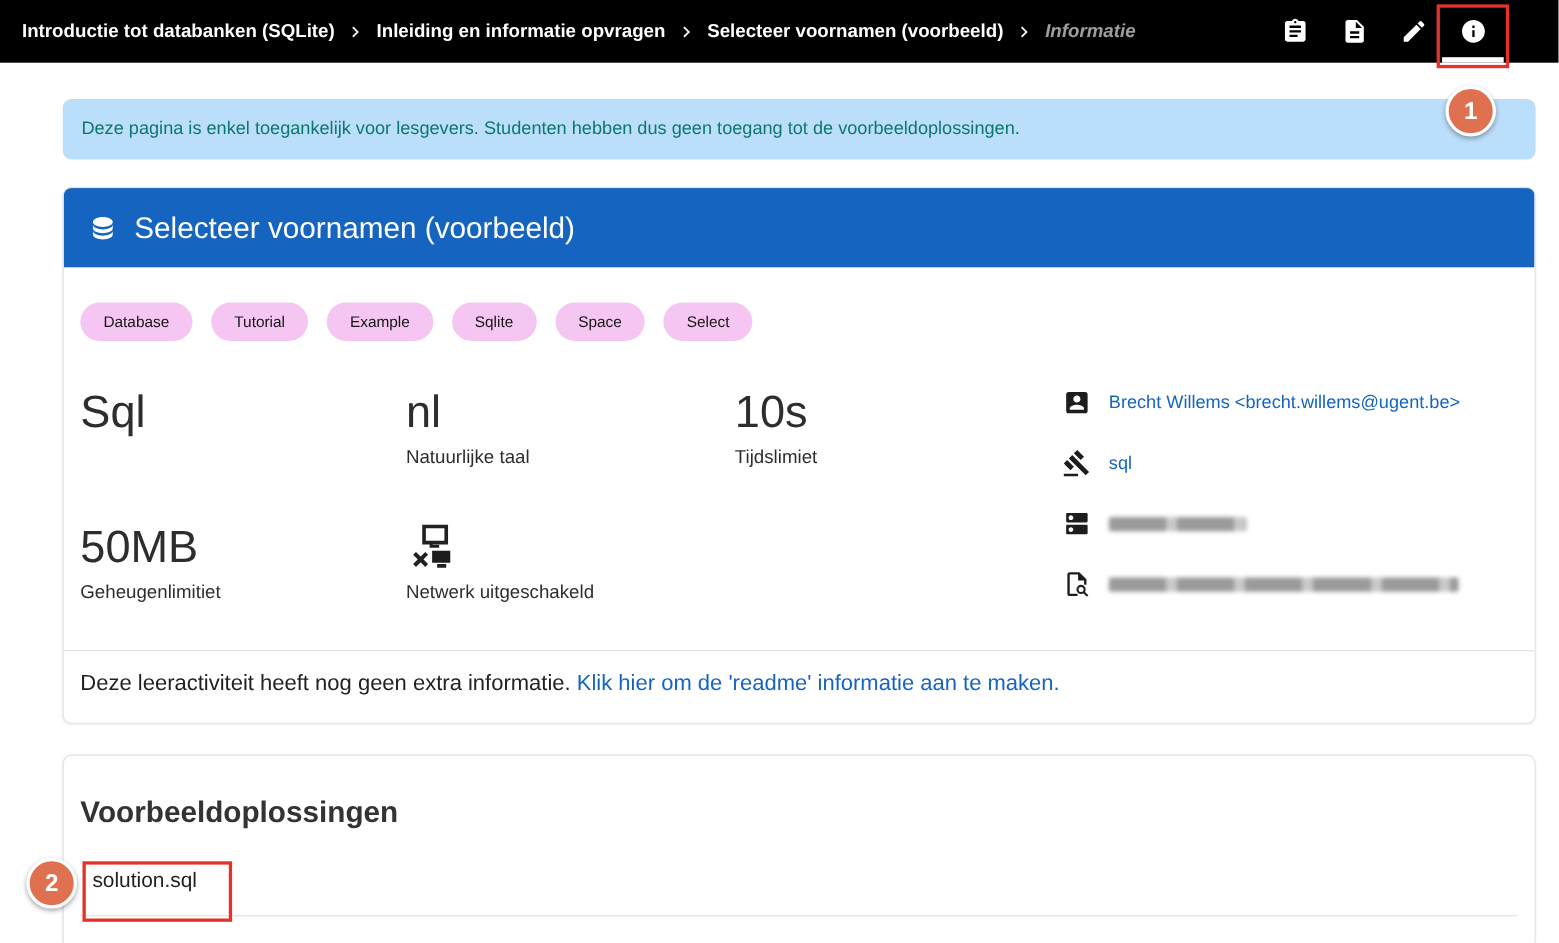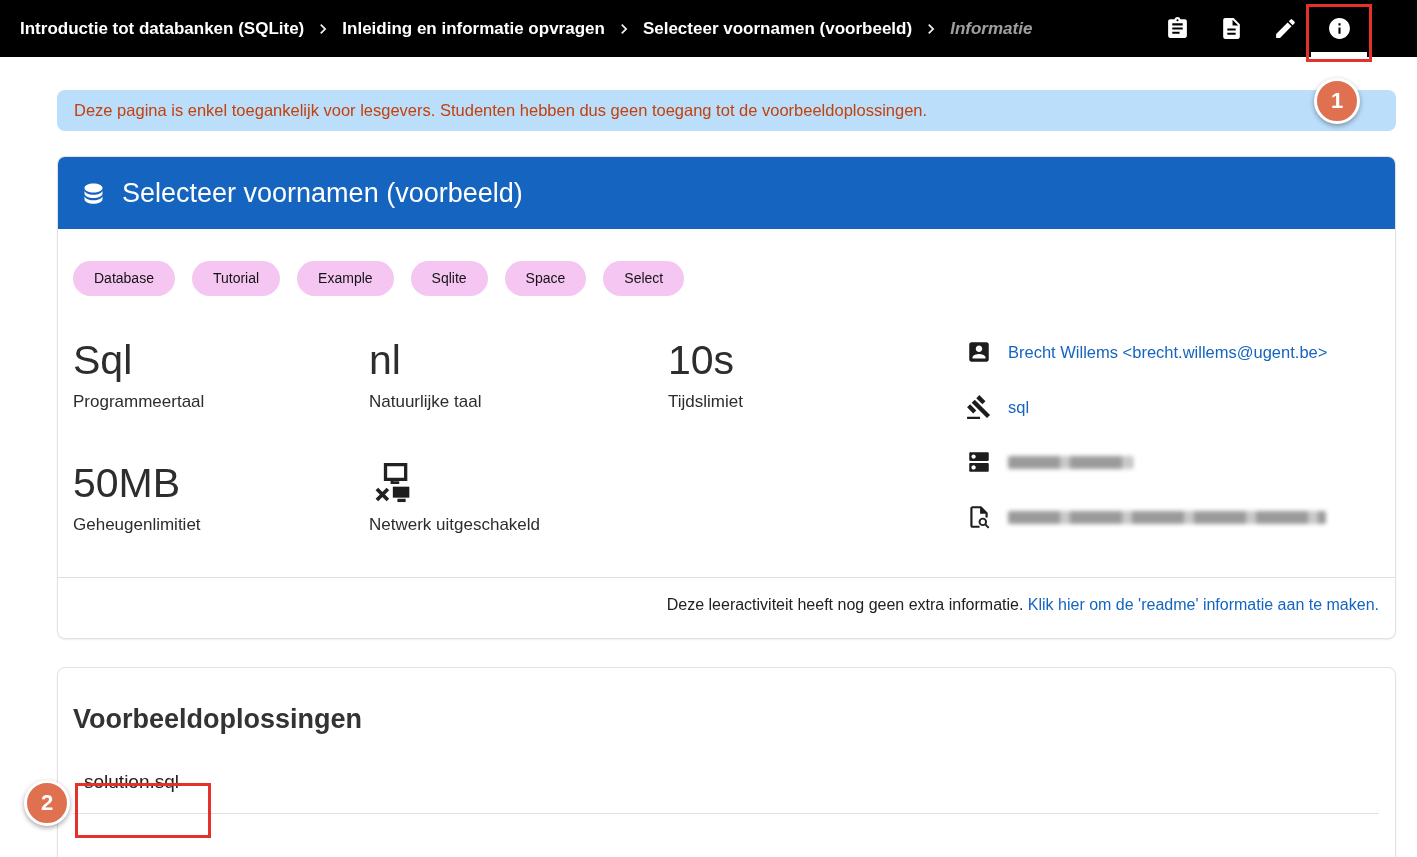--- a/index.html
+++ b/index.html
@@ -40,22 +40,22 @@
     position:absolute; z-index:51; width:46px; height:46px; border-radius:50%;
     background:#df7150; border:3px solid #fff; box-shadow:0 2px 5px rgba(0,0,0,.35);
     color:#fff; font-size:22px; font-weight:700;
     display:flex; align-items:center; justify-content:center;
   }
   .anno-circle.c1 { left:1314px; top:78px; }
   .anno-circle.c2 { left:24px; top:780px; }
 
   
   .alert {
-    margin:33px 21px 0 57px; height:41px; background:#bbdefb; border-radius:8px;
-    display:flex; align-items:center; padding:0 17px; font-size:16.5px; color:#c2410c;
+    margin:33px 21px 0 57px; height:55px; background:#bbdefb; border-radius:8px;
+    display:flex; align-items:center; padding:0 17px; font-size:16.5px; color:#0f766e;
   }
 
   
   .card {
     margin:25px 21px 0 57px; border:1px solid #e2e2e2; border-radius:8px;
     box-shadow:0 1px 2px rgba(0,0,0,.07); background:#fff; overflow:hidden;
   }
   .card-header {
     background:#1565c0; color:#fff; height:72px;
     display:flex; align-items:center; gap:15px; padding:0 22px;
@@ -87,21 +87,21 @@
   .redacted { height:13px; border-radius:2px; filter:blur(2px);
     background:repeating-linear-gradient(90deg,#9a9a9a 0 52px,#c9c9c9 52px 62px); }
   .redacted.w-sm { width:125px; }
   .redacted.w-lg { width:318px; }
 
   .docs-note { margin-top:44px; font-size:15px; color:#5a5a5a; }
   .docs-note a, .inline-link { color:#1565c0; text-decoration:none; cursor:pointer; }
 
   .card-footer {
     border-top:1px solid #e0e0e0; margin:18px -16px 0 -15px;
-    padding:18px 16px 24px 15px; font-size:16px; color:#212121;text-align:right;
+    padding:18px 16px 24px 15px; font-size:20px; color:#212121;
   }
 
   
   .card.solutions { margin-top:28px; min-height:200px; padding:36px 16px 0 15px; }
   .solutions-title { font-size:27px; font-weight:700; color:#333; }
   .file-list { margin-top:22px; }
   .file-item {
     display:block; font-size:19px; color:#212121; text-decoration:none;
     padding:14px 0 20px 11px; border-bottom:1px solid #e0e0e0; width:100%; text-align:left;
   }
@@ -174,21 +174,20 @@
       <span class="chip">Example</span>
       <span class="chip">Sqlite</span>
       <span class="chip">Space</span>
       <span class="chip">Select</span>
     </div>
 
     <div class="details">
       <div class="stats-grid">
         <div class="stat">
           <div class="stat-value">Sql</div>
-          <div class="stat-label">Programmeertaal</div>
         </div>
         <div class="stat">
           <div class="stat-value">nl</div>
           <div class="stat-label">Natuurlijke taal</div>
         </div>
         <div class="stat">
           <div class="stat-value">10s</div>
           <div class="stat-label">Tijdslimiet</div>
         </div>
         <div class="stat">

